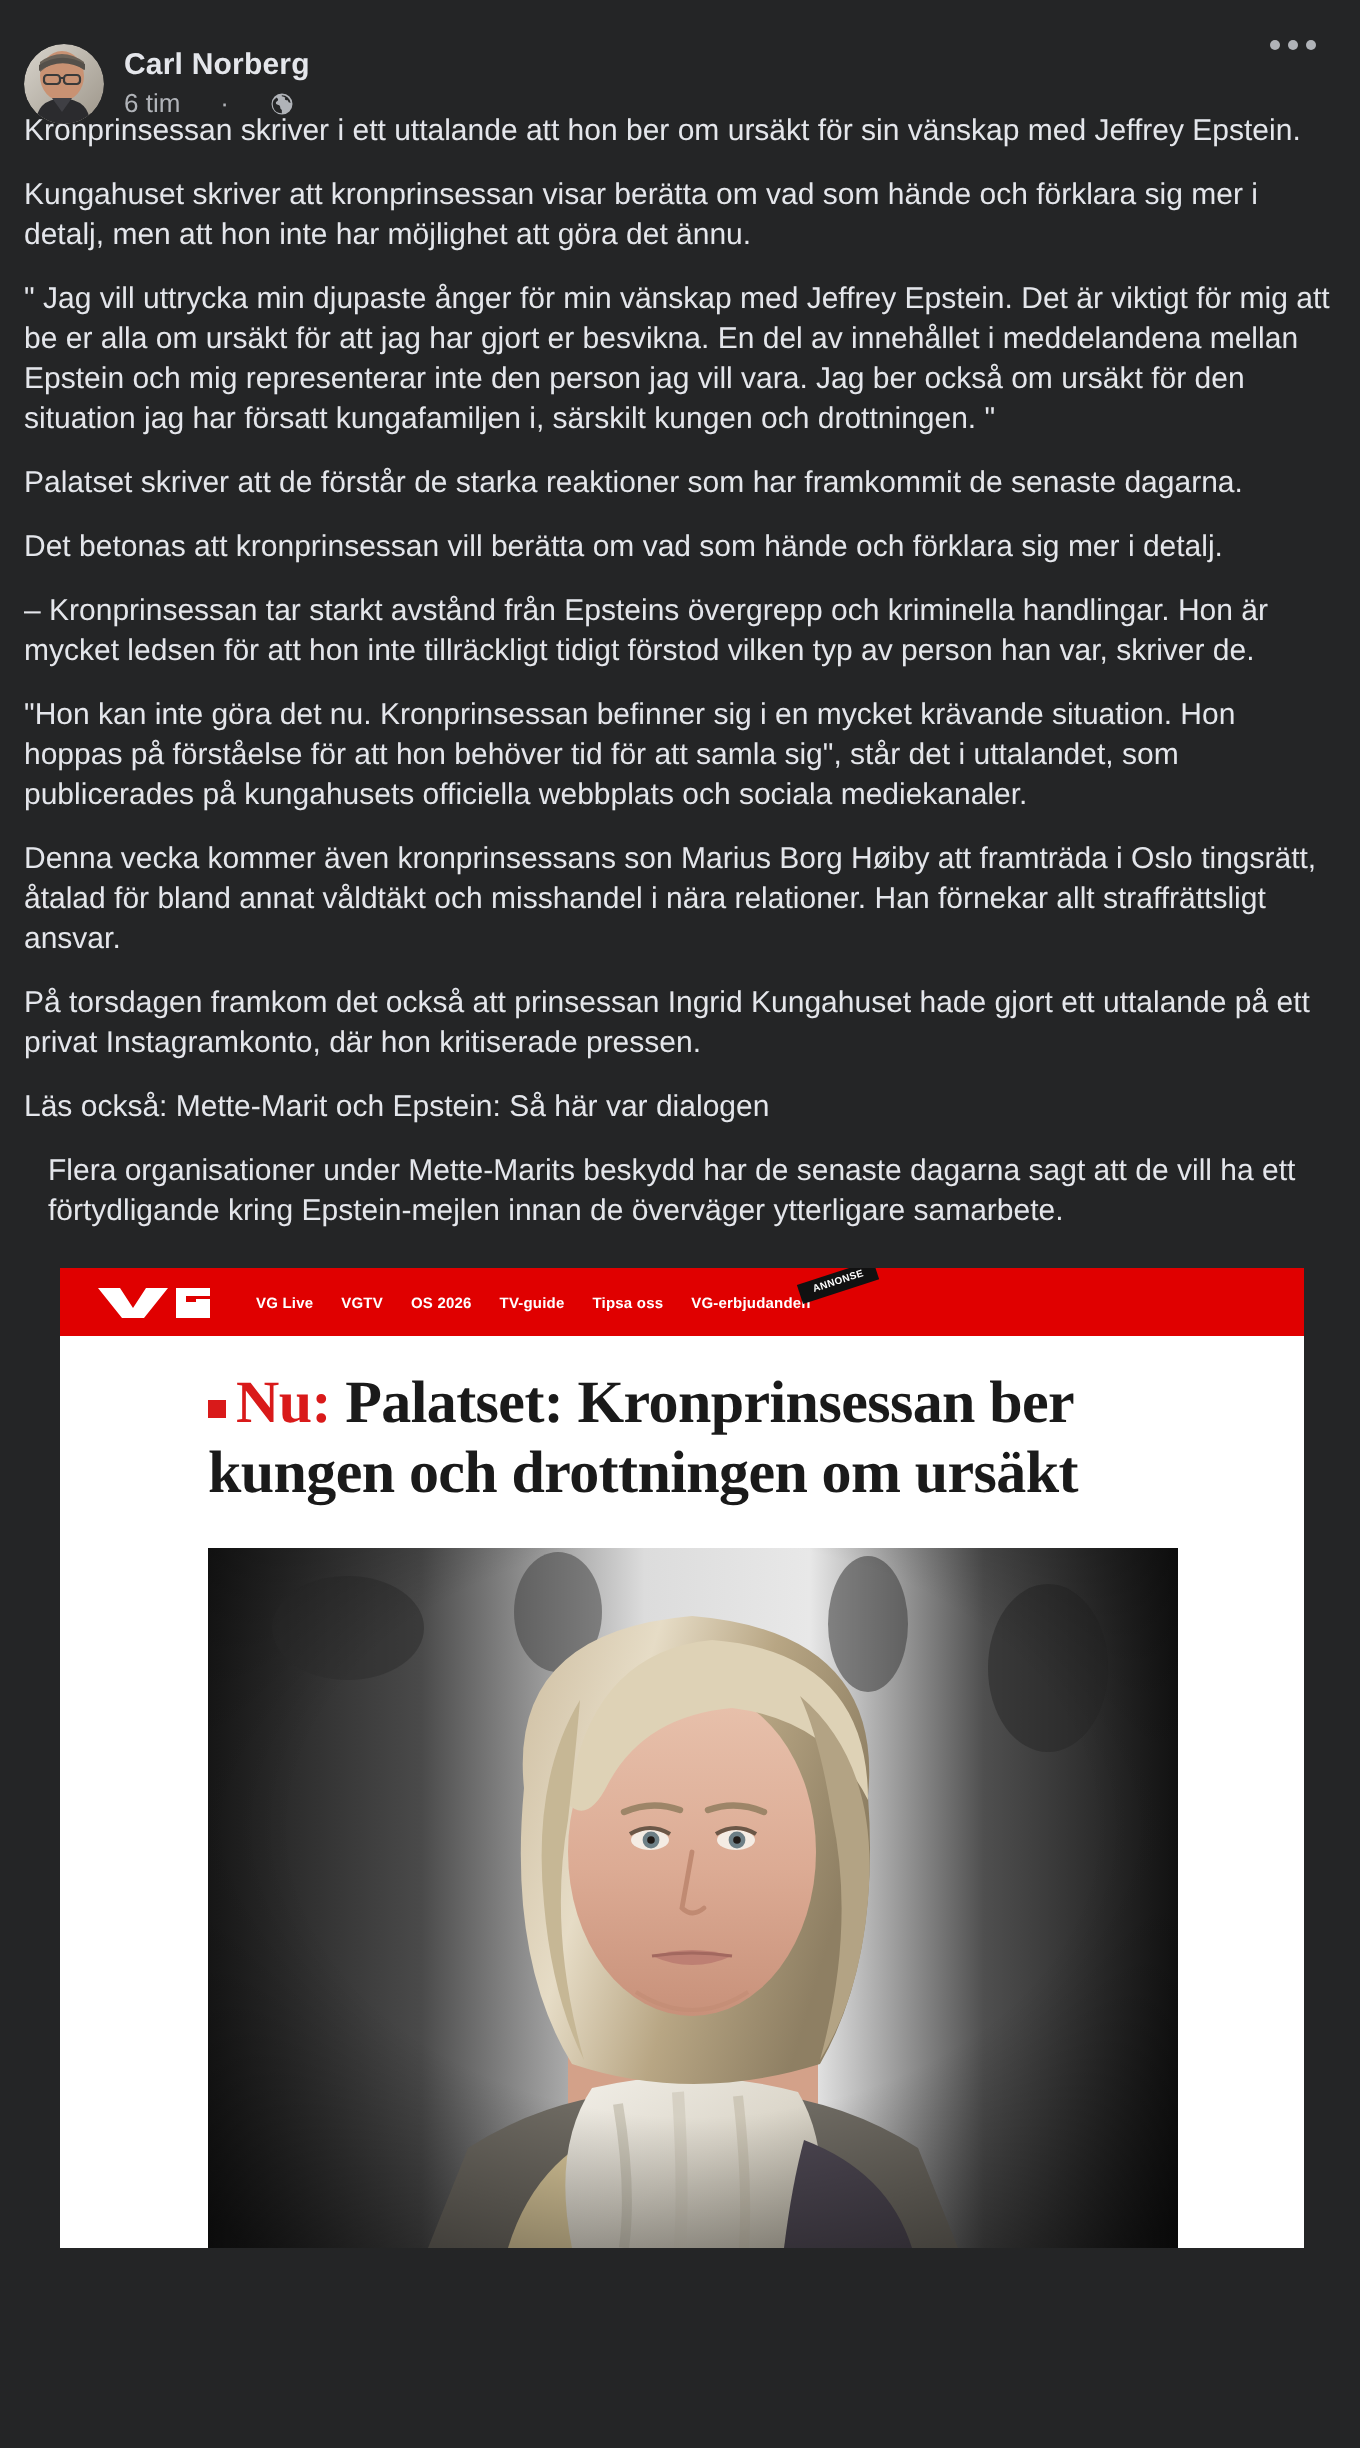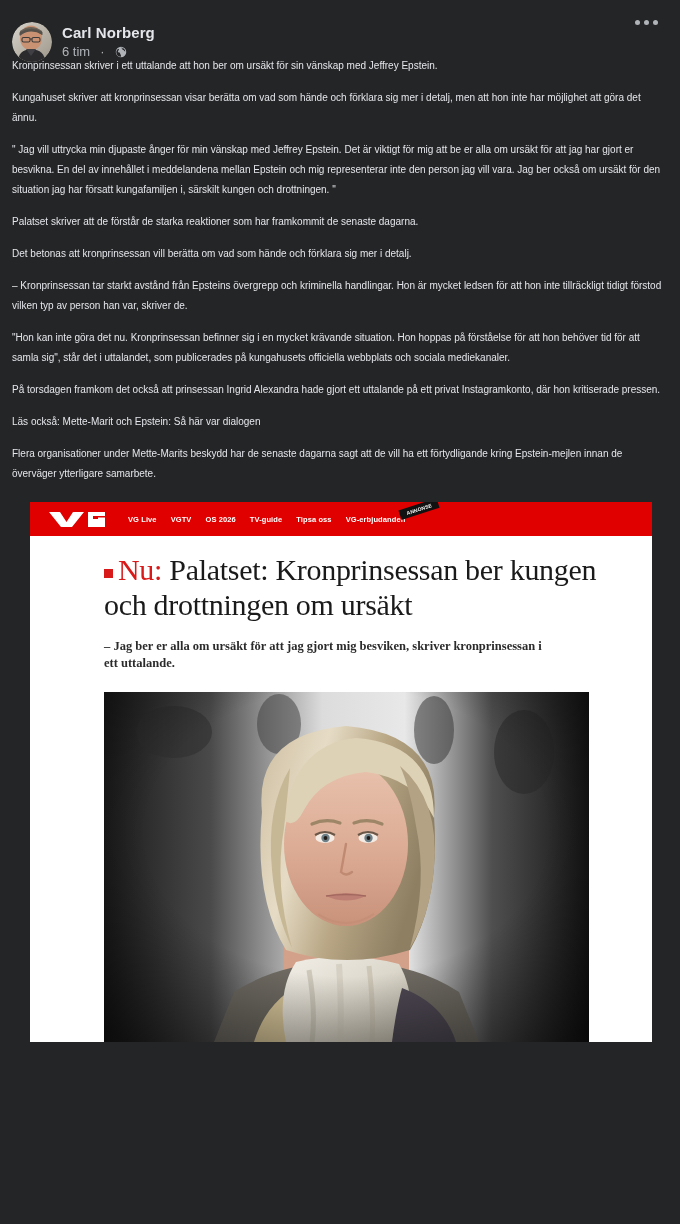--- a/index.html
+++ b/index.html
@@ -50,21 +50,21 @@
   .author-name {
     font-size: 15px;
     font-weight: bold;
     color: #e4e6eb;
     line-height: 19px;
     letter-spacing: .1px;
   }
   .meta-row {
     display: flex;
     align-items: center;
-    gap: 10px;
+    gap: 20px;
     margin-top: 1px;
   }
   .timestamp {
     font-size: 13px;
     color: #b0b3b8;
     line-height: 17px;
   }
   .dot-sep {
     font-size: 13px;
     color: #b0b3b8;
@@ -88,30 +88,31 @@
     background: #b0b3b8;
     display: block;
   }
 
   
   .post-body {
     padding: 0 12px 10px 12px;
   }
   .post-body p {
     margin: 0 0 12px 0;
-    font-size: 10px;
+    font-size: 15px;
     line-height: 20px;
     color: #e4e6eb;
     letter-spacing: 0px;
   }
   .post-body p.tight {
     margin-bottom: 0;
   }
   .post-body p:last-child {
     margin-bottom: 0;
+    margin-left: 12px;
   }
 
   
   .attachment {
     width: 680px;
     background: #242526;
     padding-top: 8px;
   }
   .vg-shot {
     margin: 0 28px 0 30px;
@@ -159,21 +160,21 @@
     letter-spacing: .2px;
     white-space: nowrap;
   }
 
   .vg-article {
     padding: 16px 40px 0 74px;
     background: #fff;
   }
   .vg-headline {
     font-family: "Liberation Serif", serif;
-    font-weight: normal;
+    font-weight: bold;
     font-size: 30px;
     line-height: 35px;
     color: #1a1a1a;
     letter-spacing: -0.3px;
     margin: 0;
   }
   .nu-square {
     display: inline-block;
     width: 9px;
     height: 9px;
@@ -259,21 +260,22 @@
   </div>
 
   <div class="post-body">
     <p>Kronprinsessan skriver i ett uttalande att hon ber om ursäkt för sin vänskap med Jeffrey Epstein.</p>
     <p>Kungahuset skriver att kronprinsessan visar berätta om vad som hände och förklara sig mer i detalj, men att hon inte har möjlighet att göra det ännu.</p>
     <p>" Jag vill uttrycka min djupaste ånger för min vänskap med Jeffrey Epstein. Det är viktigt för mig att be er alla om ursäkt för att jag har gjort er besvikna. En del av innehållet i meddelandena mellan Epstein och mig representerar inte den person jag vill vara. Jag ber också om ursäkt för den situation jag har försatt kungafamiljen i, särskilt kungen och drottningen. "</p>
     <p>Palatset skriver att de förstår de starka reaktioner som har framkommit de senaste dagarna.</p>
     <p>Det betonas att kronprinsessan vill berätta om vad som hände och förklara sig mer i detalj.</p>
     <p>– Kronprinsessan tar starkt avstånd från Epsteins övergrepp och kriminella handlingar. Hon är mycket ledsen för att hon inte tillräckligt tidigt förstod vilken typ av person han var, skriver de.</p>
     <p>"Hon kan inte göra det nu. Kronprinsessan befinner sig i en mycket krävande situation. Hon hoppas på förståelse för att hon behöver tid för att samla sig", står det i uttalandet, som publicerades på kungahusets officiella webbplats och sociala mediekanaler.</p>
-    <p>På torsdagen framkom det också att prinsessan Ingrid Alexandra hade gjort ett uttalande på ett privat Instagramkonto, där hon kritiserade pressen.</p>
+    <p>Denna vecka kommer även kronprinsessans son Marius Borg Høiby att framträda i Oslo tingsrätt, åtalad för bland annat våldtäkt och misshandel i nära relationer. Han förnekar allt straffrättsligt ansvar.</p>
+    <p>På torsdagen framkom det också att prinsessan Ingrid Kungahuset hade gjort ett uttalande på ett privat Instagramkonto, där hon kritiserade pressen.</p>
     <p>Läs också: Mette-Marit och Epstein: Så här var dialogen</p>
     <p>Flera organisationer under Mette-Marits beskydd har de senaste dagarna sagt att de vill ha ett förtydligande kring Epstein-mejlen innan de överväger ytterligare samarbete.</p>
   </div>
 
   <div class="attachment">
     <div class="vg-shot">
 
       <div class="vg-navbar">
         <svg class="vg-logo" width="58" height="18" viewBox="0 0 58 18">
           <path d="M1 2 L12 2 L18.5 12 L25 2 L36 2 L24 17 L13 17 Z" fill="#ffffff"></path>
@@ -285,21 +287,20 @@
           <a href="#">OS 2026</a>
           <a href="#">TV-guide</a>
           <a href="#">Tipsa oss</a>
           <a href="#">VG-erbjudanden</a>
           <span class="annonse-badge">ANNONSE</span>
         </div>
       </div>
 
       <div class="vg-article">
         <h1 class="vg-headline"><span class="nu-square"></span><span class="nu-label">Nu:</span> <span>Palatset: Kronprinsessan ber kungen och drottningen om ursäkt</span></h1>
-        <div class="vg-standfirst">– Jag ber er alla om ursäkt för att jag gjort mig besviken, skriver kronprinsessan i ett uttalande.</div>
       </div>
 
       <div class="vg-photo-wrap">
         <div class="vg-photo">
           <svg width="485" height="350" viewBox="0 0 485 350">
             <defs>
               <linearGradient id="bgv" x1="0" y1="0" x2="1" y2="0">
                 <stop offset="0%" stop-color="#1a1a1a"></stop>
                 <stop offset="22%" stop-color="#4a4a4a"></stop>
                 <stop offset="45%" stop-color="#dcdcdc"></stop>

